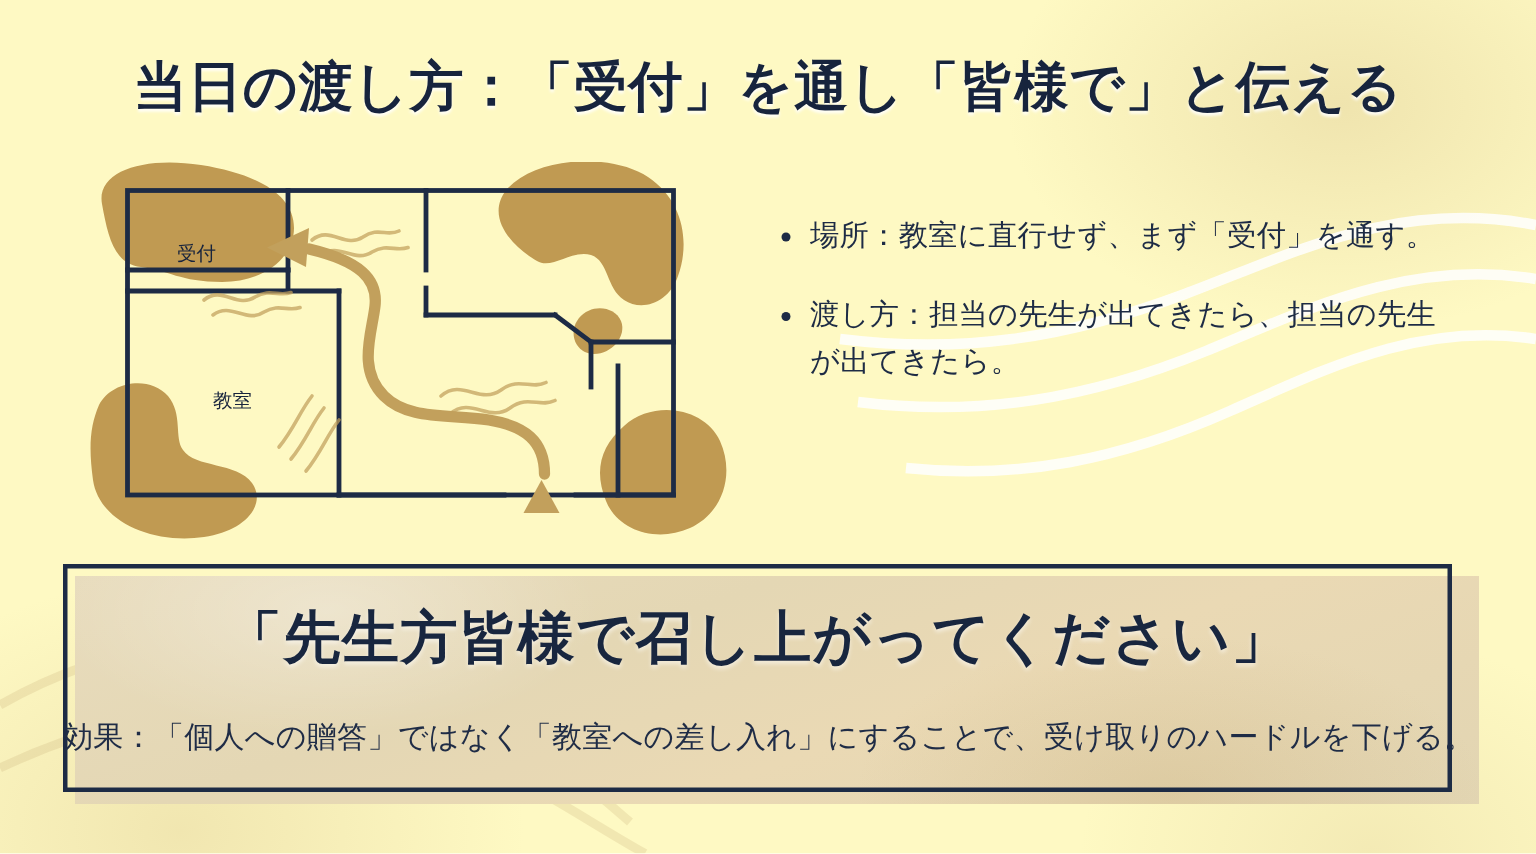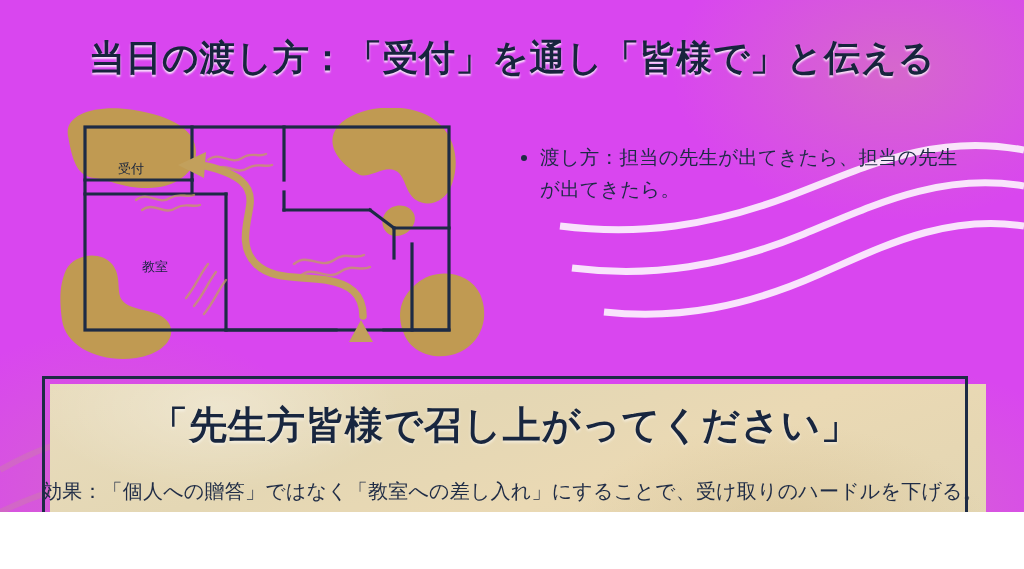--- a/index.html
+++ b/index.html
@@ -7,23 +7,23 @@
     padding: 0;
     background: #ffffff;
   }
   body {
     font-family: "Liberation Sans", "DejaVu Sans", sans-serif;
   }
 
   #slide {
     position: relative;
     width: 1024px;
-    height: 512px;
+    height: 569px;
     overflow: hidden;
-    background: #d946ef;
+    background: #fef9c3;
   }
 
   
   .bg-layer {
     position: absolute;
     inset: 0;
     pointer-events: none;
   }
   .bg-wash-top {
     position: absolute;
@@ -254,20 +254,24 @@
 
     </svg>
 
     <div class="plan-label reception">受付</div>
     <div class="plan-label classroom">教室</div>
   </div>
 
   <div class="bullets">
     <div class="bullet-item">
       <span class="bullet-dot"></span>
+      <span class="bullet-text">場所：教室に直行せず、まず「受付」を通す。</span>
+    </div>
+    <div class="bullet-item">
+      <span class="bullet-dot"></span>
       <span class="bullet-text">渡し方：担当の先生が出てきたら、担当の先生が出てきたら。</span>
     </div>
   </div>
 
   <div class="highlight-fill"></div>
   <div class="highlight-frame"></div>
   <div class="highlight-quote">「先生方皆様で召し上がってください」</div>
   <div class="highlight-caption">効果：「個人への贈答」ではなく「教室への差し入れ」にすることで、受け取りのハードルを下げる。</div>
 
 </div>

